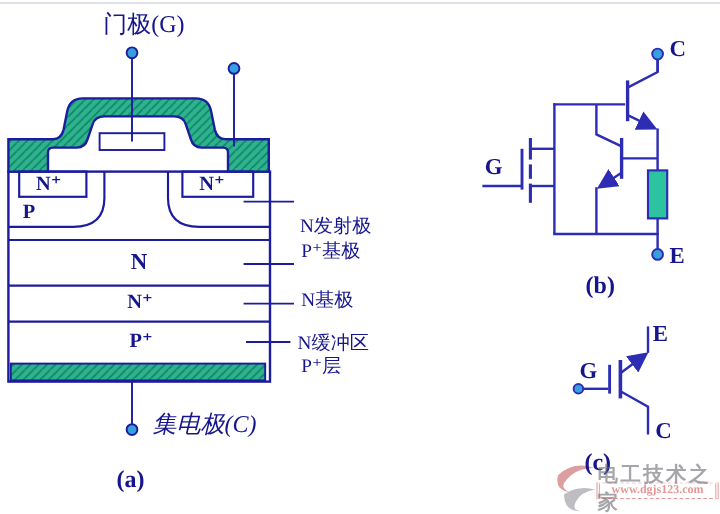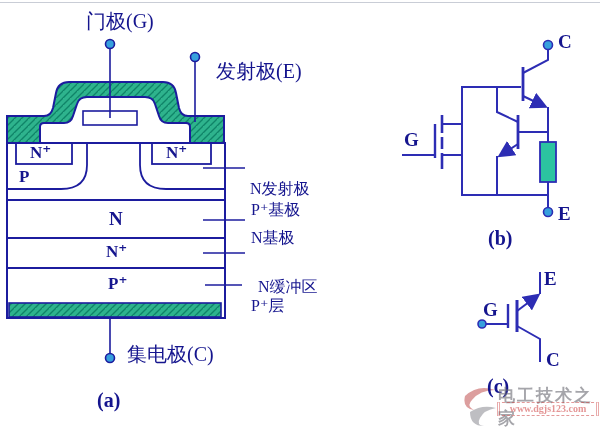--- a/index.html
+++ b/index.html
@@ -120,34 +120,33 @@
       <path d="M517,326 L540,339 L540,362"></path>
     </g>
 
     <g opacity="0.55">
       <path d="M465,396 Q478,384 495,390 Q480,390 472,400 Q466,406 474,410 Q462,408 465,396 Z" fill="#c05050"></path>
       <path d="M470,412 Q482,404 496,408 Q484,410 480,418 Q476,425 484,426 Q470,426 470,412 Z" fill="#8a8a92"></path>
     </g>
   </svg>
 
   <span class="lbl big" style="left:86px;top:11px;">门极(G)</span>
-  <span class="lbl big" style="left:216px;top:61px;">发射极(E)</span>
-  <span class="lbl big" style="left:127px;top:344px;">集电极(C)</span>
+  <span class="lbl big" style="left:127px;top:344px;font-style:italic;">集电极(C)</span>
 
   <span class="lbl reg" style="left:30px;top:144px;">N⁺</span>
   <span class="lbl reg" style="left:166px;top:144px;">N⁺</span>
   <span class="lbl reg" style="left:19px;top:168px;">P</span>
   <span class="lbl regbig" style="left:109px;top:209px;">N</span>
   <span class="lbl reg" style="left:106px;top:243px;">N⁺</span>
   <span class="lbl reg" style="left:108px;top:275px;">P⁺</span>
 
   <span class="lbl ann" style="left:250px;top:148px;">N发射极</span>
   <span class="lbl ann" style="left:251px;top:169px;text-align:right;">P⁺基极</span>
-  <span class="lbl ann" style="left:251px;top:197px;">N基极</span>
-  <span class="lbl ann" style="left:258px;top:246px;">N缓冲区</span>
+  <span class="lbl ann" style="left:251px;top:210px;">N基极</span>
+  <span class="lbl ann" style="left:248px;top:246px;">N缓冲区</span>
   <span class="lbl ann" style="left:251px;top:265px;">P⁺层</span>
 
   <span class="lbl cap" style="left:97px;top:390px;">(a)</span>
 
   <span class="lbl term" style="left:558px;top:32px;">C</span>
   <span class="lbl term" style="left:558px;top:204px;">E</span>
   <span class="lbl term" style="left:404px;top:130px;">G</span>
   <span class="lbl cap" style="left:488px;top:228px;">(b)</span>
 
   <span class="lbl term" style="left:544px;top:269px;">E</span>

